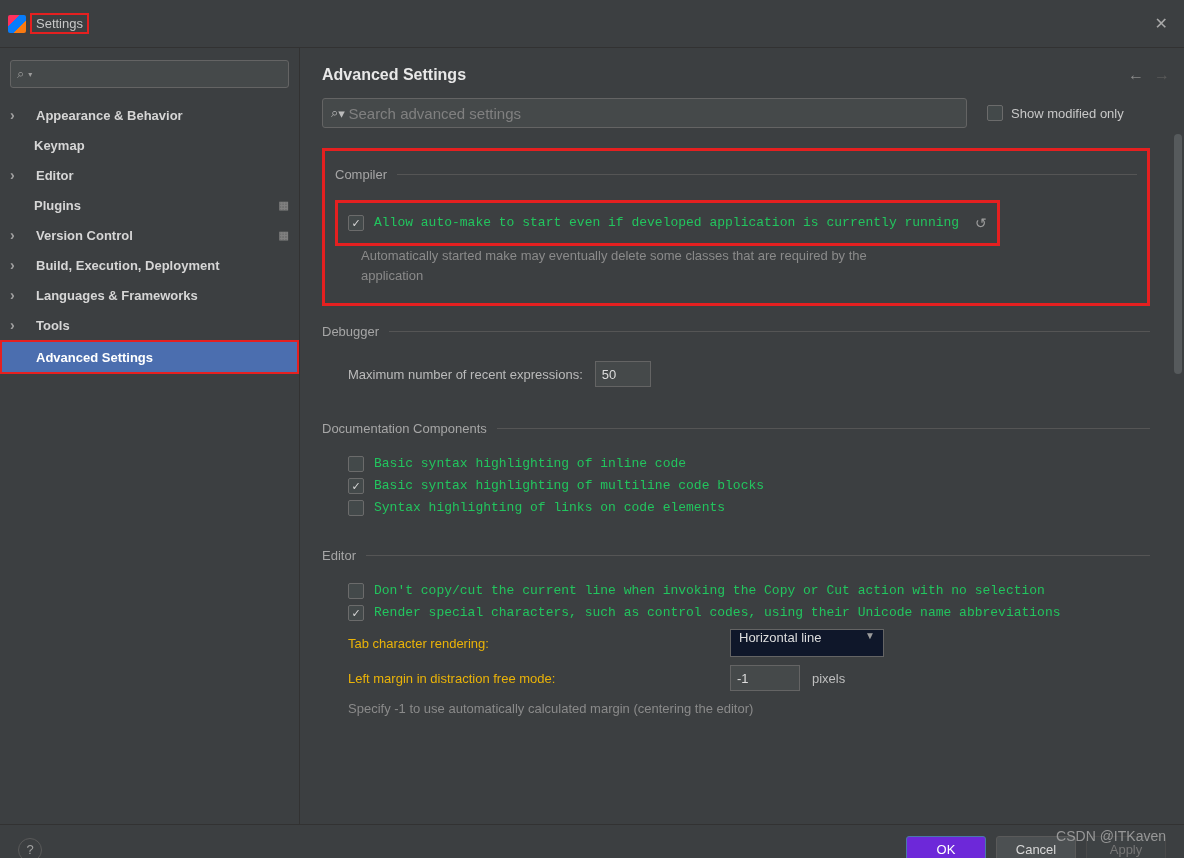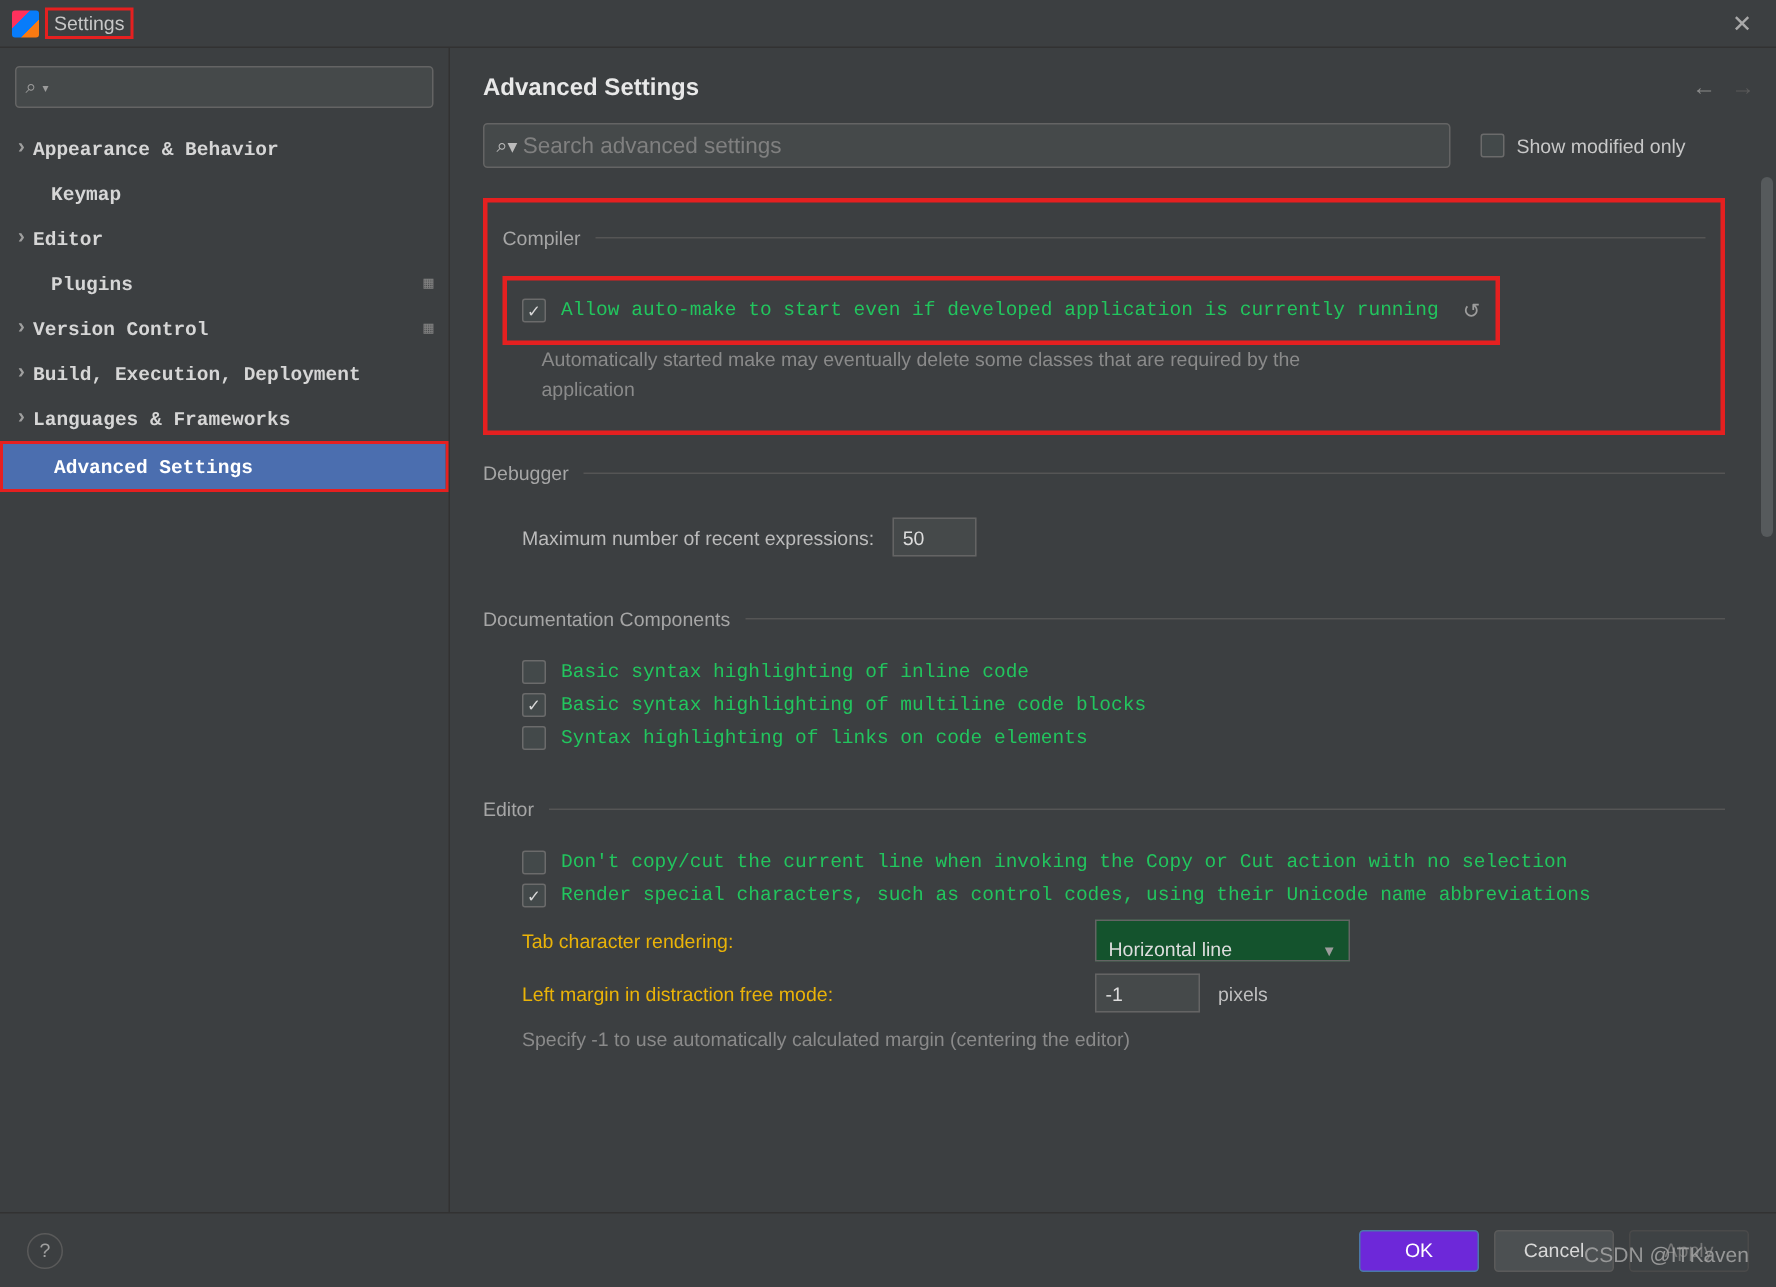--- a/index.html
+++ b/index.html
@@ -4,21 +4,21 @@
 <style>
   * { box-sizing: border-box; margin: 0; padding: 0; }
   body {
     width: 1184px; height: 858px;
     background: #3c3f41; color: #bbbbbb;
     font-family: "Segoe UI", Arial, sans-serif; font-size: 13px;
     overflow: hidden; position: relative;
   }
   
   .titlebar {
-    height: 32px; display: flex; align-items: center;
+    height: 48px; display: flex; align-items: center;
     padding: 0 8px; background: #3c3f41;
     border-bottom: 1px solid #323232;
   }
   .app-icon {
     width: 18px; height: 18px; margin-right: 6px;
     background: linear-gradient(135deg,#fe315d 0%,#fe315d 33%,#087cfa 33%,#087cfa 66%,#f97a12 66%);
     border-radius: 2px;
   }
   .title-text { color: #c7c7c7; }
   .title-box { border: 2px solid #e52020; padding: 1px 4px; margin-left: -2px; }
@@ -33,23 +33,22 @@
   .side-search {
     margin: 12px 10px 8px 10px; height: 28px;
     background: #45494a; border: 1px solid #646464; border-radius: 3px;
     display: flex; align-items: center; padding: 0 6px;
   }
   .side-search .mag { color: #9c9c9c; font-size: 13px; margin-right: 4px; }
   .side-search .chev { color: #9c9c9c; font-size: 8px; }
   .tree { padding-top: 4px; }
   .tree-item {
     height: 30px; display: flex; align-items: center;
-    padding: 0 10px 0 22px; cursor: pointer; color: #d6d6d6;
+    padding: 0 10px 0 36px; cursor: pointer; color: #d6d6d6;
     position: relative;
-    font-family: Liberation Mono, monospace;
   }
   .tree-item.expandable::before {
     content: "›"; position: absolute; left: 10px; color: #a0a0a0;
     font-size: 14px;
   }
   .tree-item.bold { font-weight: 600; }
   .tree-item.sub { padding-left: 34px; }
   .tree-item.selected { background: #4b6eaf; color: #fff; }
   .tree-item .gear { margin-left: auto; color: #808080; font-size: 11px; }
   .sel-box { border: 2px solid #e52020; }
@@ -95,22 +94,22 @@
   .opt-row { display: flex; align-items: flex-start; gap: 10px; margin: 6px 0; }
   .opt-row .label { color: #22c55e; font-family: Liberation Mono, monospace; }
   .help-text { color: #8a8a8a; margin-left: 26px; max-width: 520px; line-height: 1.5; }
   .reset-icon { color: #9c9c9c; margin-left: 6px; font-size: 14px; cursor:pointer;}
   .num-input {
     width: 56px; height: 26px; background: #45494a; border: 1px solid #646464;
     color: #ddd; padding: 0 6px; font-size: 13px;
   }
   .num-input.sm { width: 70px; }
   .select {
-    width: 170px; height: 28px; background: #14532d; border: 1px solid #646464;
-    display: flex; align-items: flex-end; justify-content: space-between;
+    width: 154px; height: 28px; background: #0f172a; border: 1px solid #646464;
+    display: flex; align-items: flex-start; justify-content: space-between;
     padding: 0 8px; color: #ddd; cursor: pointer;
   }
   .select .tri { color: #9c9c9c; font-size: 10px; }
   .field-row { display: flex; align-items: center; gap: 12px; margin: 8px 0; }
   .field-row .flabel { width: 370px; color: #eab308; }
   .unit { color: #bfbfbf; }
   
   .red-box-outer {
     border: 3px solid #e52020; padding: 6px 10px 18px 10px;
     margin-bottom: 18px;
@@ -178,20 +177,23 @@
       <div class="tree-item expandable bold">
           <span>Version Control</span>
           <span class="gear">▦</span>
         </div>
       <div class="tree-item expandable bold">
           <span>Build, Execution, Deployment</span>
         </div>
       <div class="tree-item expandable bold">
           <span>Languages &amp; Frameworks</span>
         </div>
+      <div class="tree-item expandable bold">
+          <span>Tools</span>
+        </div>
       <div class="sel-box">
         <div class="tree-item bold sub selected">
             <span>Advanced Settings</span>
           </div>
       </div>
     </div>
   </div>
 
   <div class="content">
     <div class="content-head">

